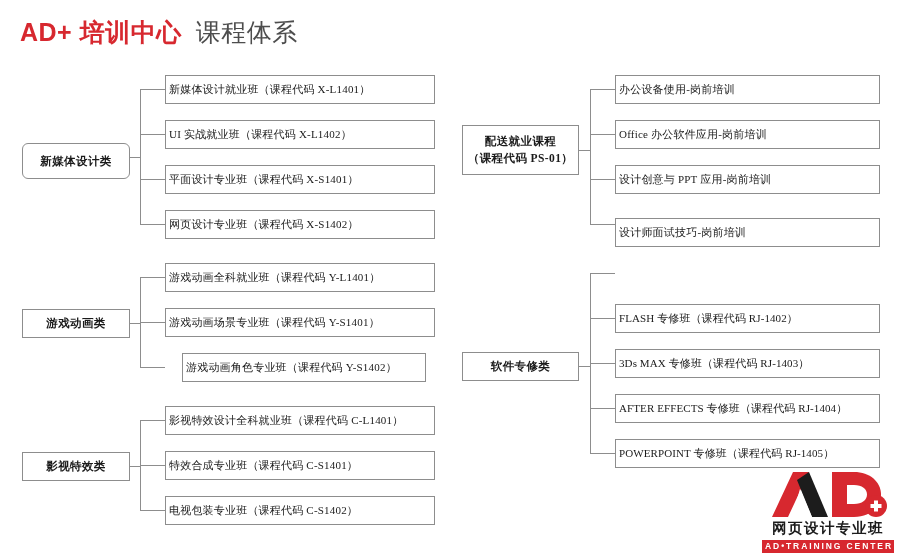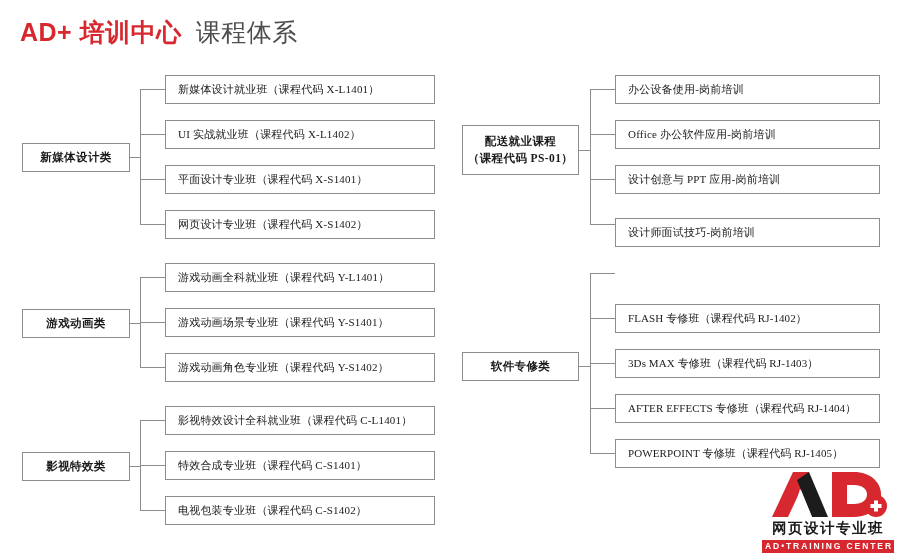--- a/index.html
+++ b/index.html
@@ -42,21 +42,21 @@
     justify-content: center;
     font-weight: 700;
     font-size: 11.5px;
     line-height: 17px;
     letter-spacing: 0.4px;
     text-align: center;
   }
   .leaf-box {
     display: flex;
     align-items: center;
-    padding-left: 12px;
+    padding-left: 3px;
     font-size: 11px;
     line-height: 15px;
     letter-spacing: 0.2px;
     white-space: nowrap;
   }
   .leaf-box .en { letter-spacing: 0.1px; }
 
   
   .conn-v, .conn-h {
     position: absolute;
@@ -100,21 +100,21 @@
 </style>
 </head>
 <body>
 
 <div id="page">
 
   <div id="title">
     <span class="t-red">AD+ 培训中心</span><span class="t-gap"></span><span class="t-dark">课程体系</span>
   </div>
 
-  <div class="cat-box" style="left:22px; top:143px; width:108px; height:29px;">
+  <div class="cat-box" style="left:22px; top:143px; width:108px; height:36px;border-radius:6px;">
     <span>新媒体设计类</span>
   </div>
   <div class="conn-h" style="left:130px; top:157px; width:11px;"></div>
   <div class="conn-v" style="left:140px; top:89px; height:136px;"></div>
   <div class="conn-h" style="left:140px; top:89px; width:25px;"></div>
   <div class="conn-h" style="left:140px; top:134px; width:25px;"></div>
   <div class="conn-h" style="left:140px; top:179px; width:25px;"></div>
   <div class="conn-h" style="left:140px; top:224px; width:25px;"></div>
 
   <div class="leaf-box" style="left:165px; top:75px; width:270px; height:29px;">
@@ -138,21 +138,21 @@
   <div class="conn-h" style="left:140px; top:277px; width:25px;"></div>
   <div class="conn-h" style="left:140px; top:322px; width:25px;"></div>
   <div class="conn-h" style="left:140px; top:367px; width:25px;"></div>
 
   <div class="leaf-box" style="left:165px; top:263px; width:270px; height:29px;">
     <span>游戏动画全科就业班（课程代码 Y-L1401）</span>
   </div>
   <div class="leaf-box" style="left:165px; top:308px; width:270px; height:29px;">
     <span>游戏动画场景专业班（课程代码 Y-S1401）</span>
   </div>
-  <div class="leaf-box" style="left:165px; top:353px; width:270px; height:29px;">
+  <div class="leaf-box" style="left:182px; top:353px; width:244px; height:29px;">
     <span>游戏动画角色专业班（课程代码 Y-S1402）</span>
   </div>
 
   <div class="cat-box" style="left:22px; top:452px; width:108px; height:29px;">
     <span>影视特效类</span>
   </div>
   <div class="conn-h" style="left:130px; top:466px; width:11px;"></div>
   <div class="conn-v" style="left:140px; top:420px; height:91px;"></div>
   <div class="conn-h" style="left:140px; top:420px; width:25px;"></div>
   <div class="conn-h" style="left:140px; top:465px; width:25px;"></div>

